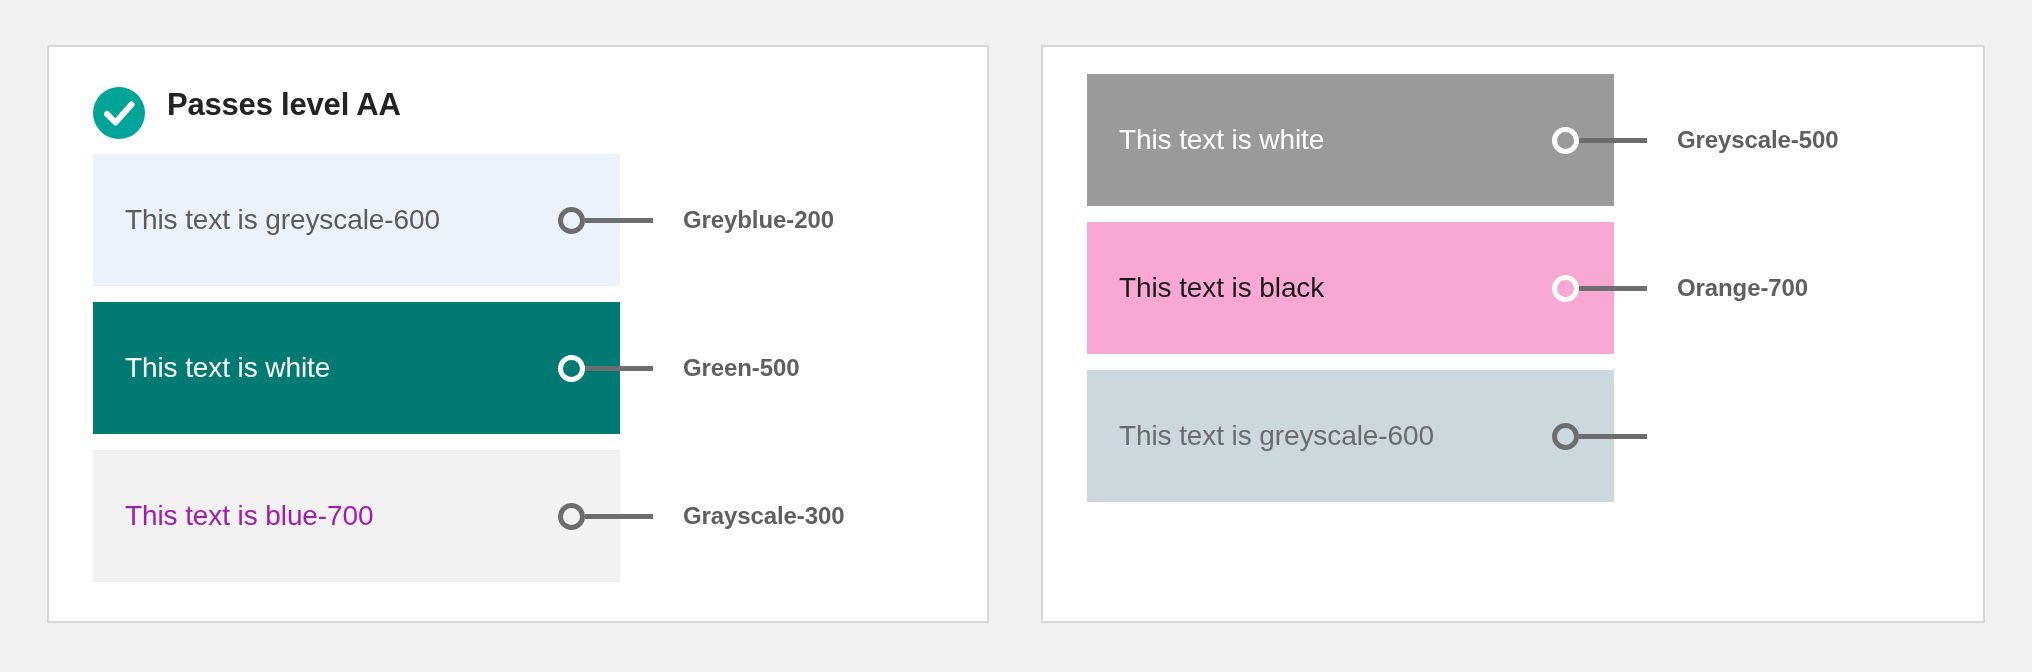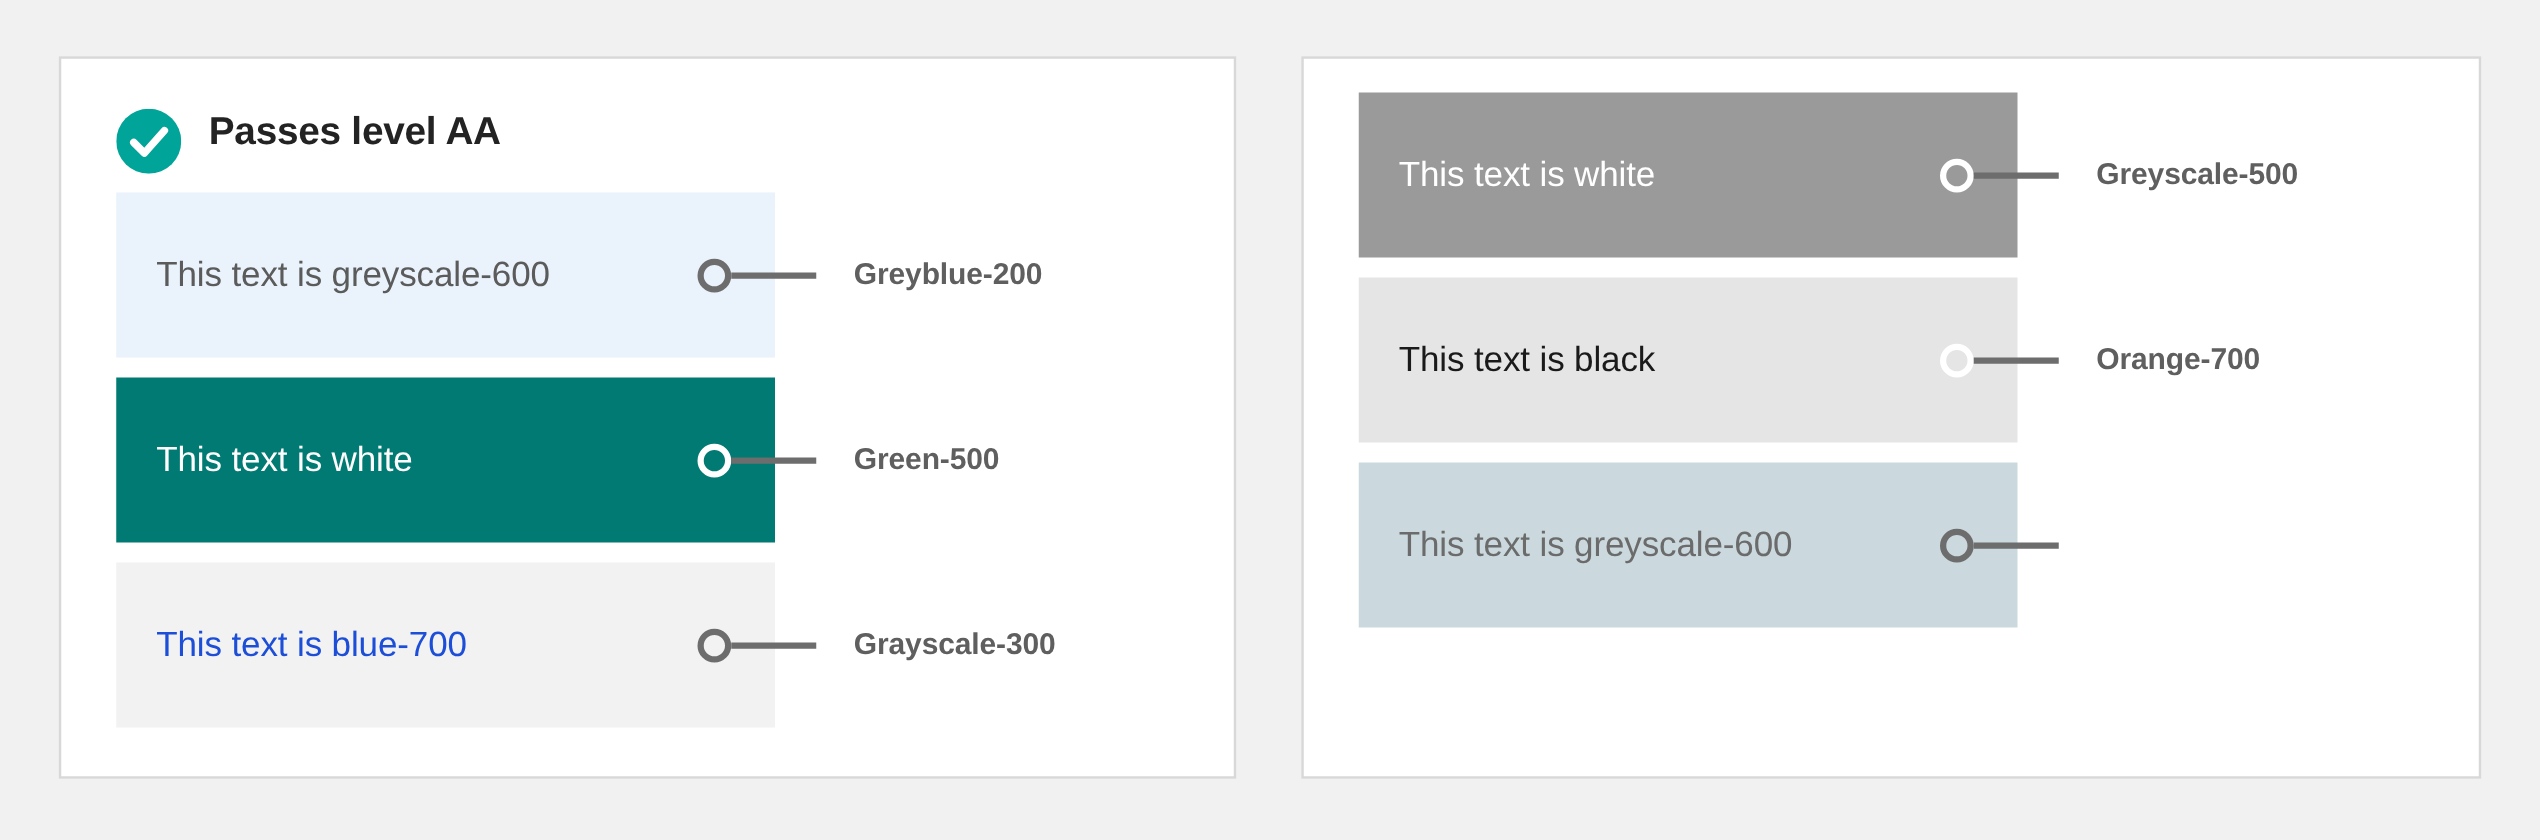--- a/index.html
+++ b/index.html
@@ -165,21 +165,21 @@
         </div>
         <div class="leader">
           <span class="leader-dot on-dark"></span>
           <span class="leader-line"></span>
         </div>
         <span class="row-label">Green-500</span>
       </div>
 
       <div class="row">
         <div class="swatch" style="background:#f2f2f2">
-          <span class="swatch-text" style="color:#1d4ed8">This text is blue-700</span>
+          <span class="swatch-text" style="color:#a21caf">This text is blue-700</span>
         </div>
         <div class="leader">
           <span class="leader-dot"></span>
           <span class="leader-line"></span>
         </div>
         <span class="row-label">Grayscale-300</span>
       </div>
 
     </div>
   </section>
@@ -193,21 +193,21 @@
           <span class="swatch-text" style="color:#ffffff">This text is white</span>
         </div>
         <div class="leader">
           <span class="leader-dot on-dark"></span>
           <span class="leader-line"></span>
         </div>
         <span class="row-label">Greyscale-500</span>
       </div>
 
       <div class="row">
-        <div class="swatch" style="background:#e5e5e5">
+        <div class="swatch" style="background:#f9a8d4">
           <span class="swatch-text" style="color:#1a1a1a">This text is black</span>
         </div>
         <div class="leader">
           <span class="leader-dot on-dark"></span>
           <span class="leader-line"></span>
         </div>
         <span class="row-label">Orange-700</span>
       </div>
 
       <div class="row">

